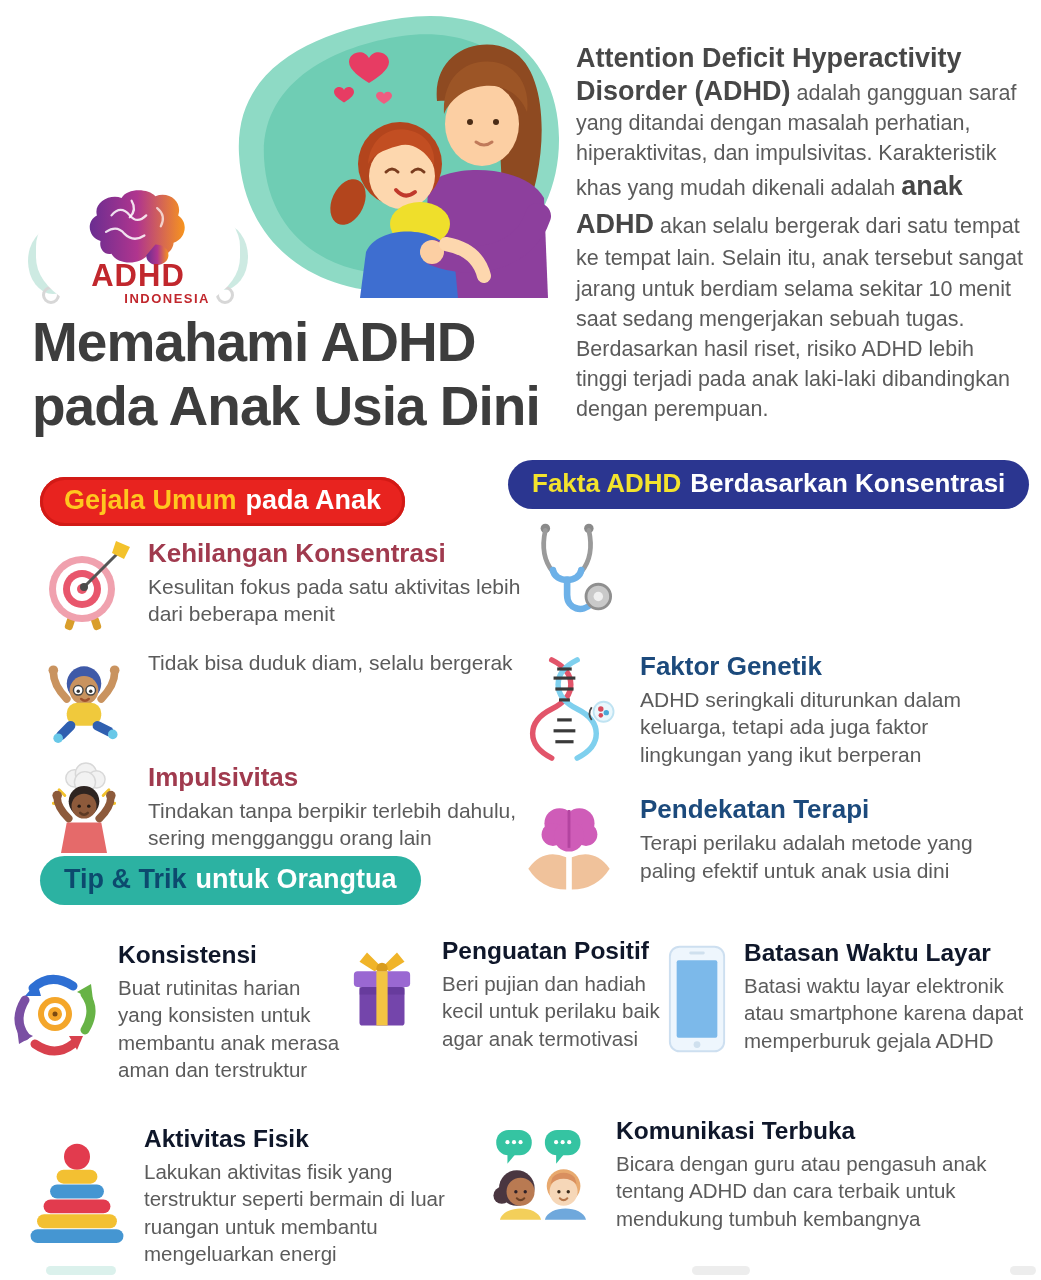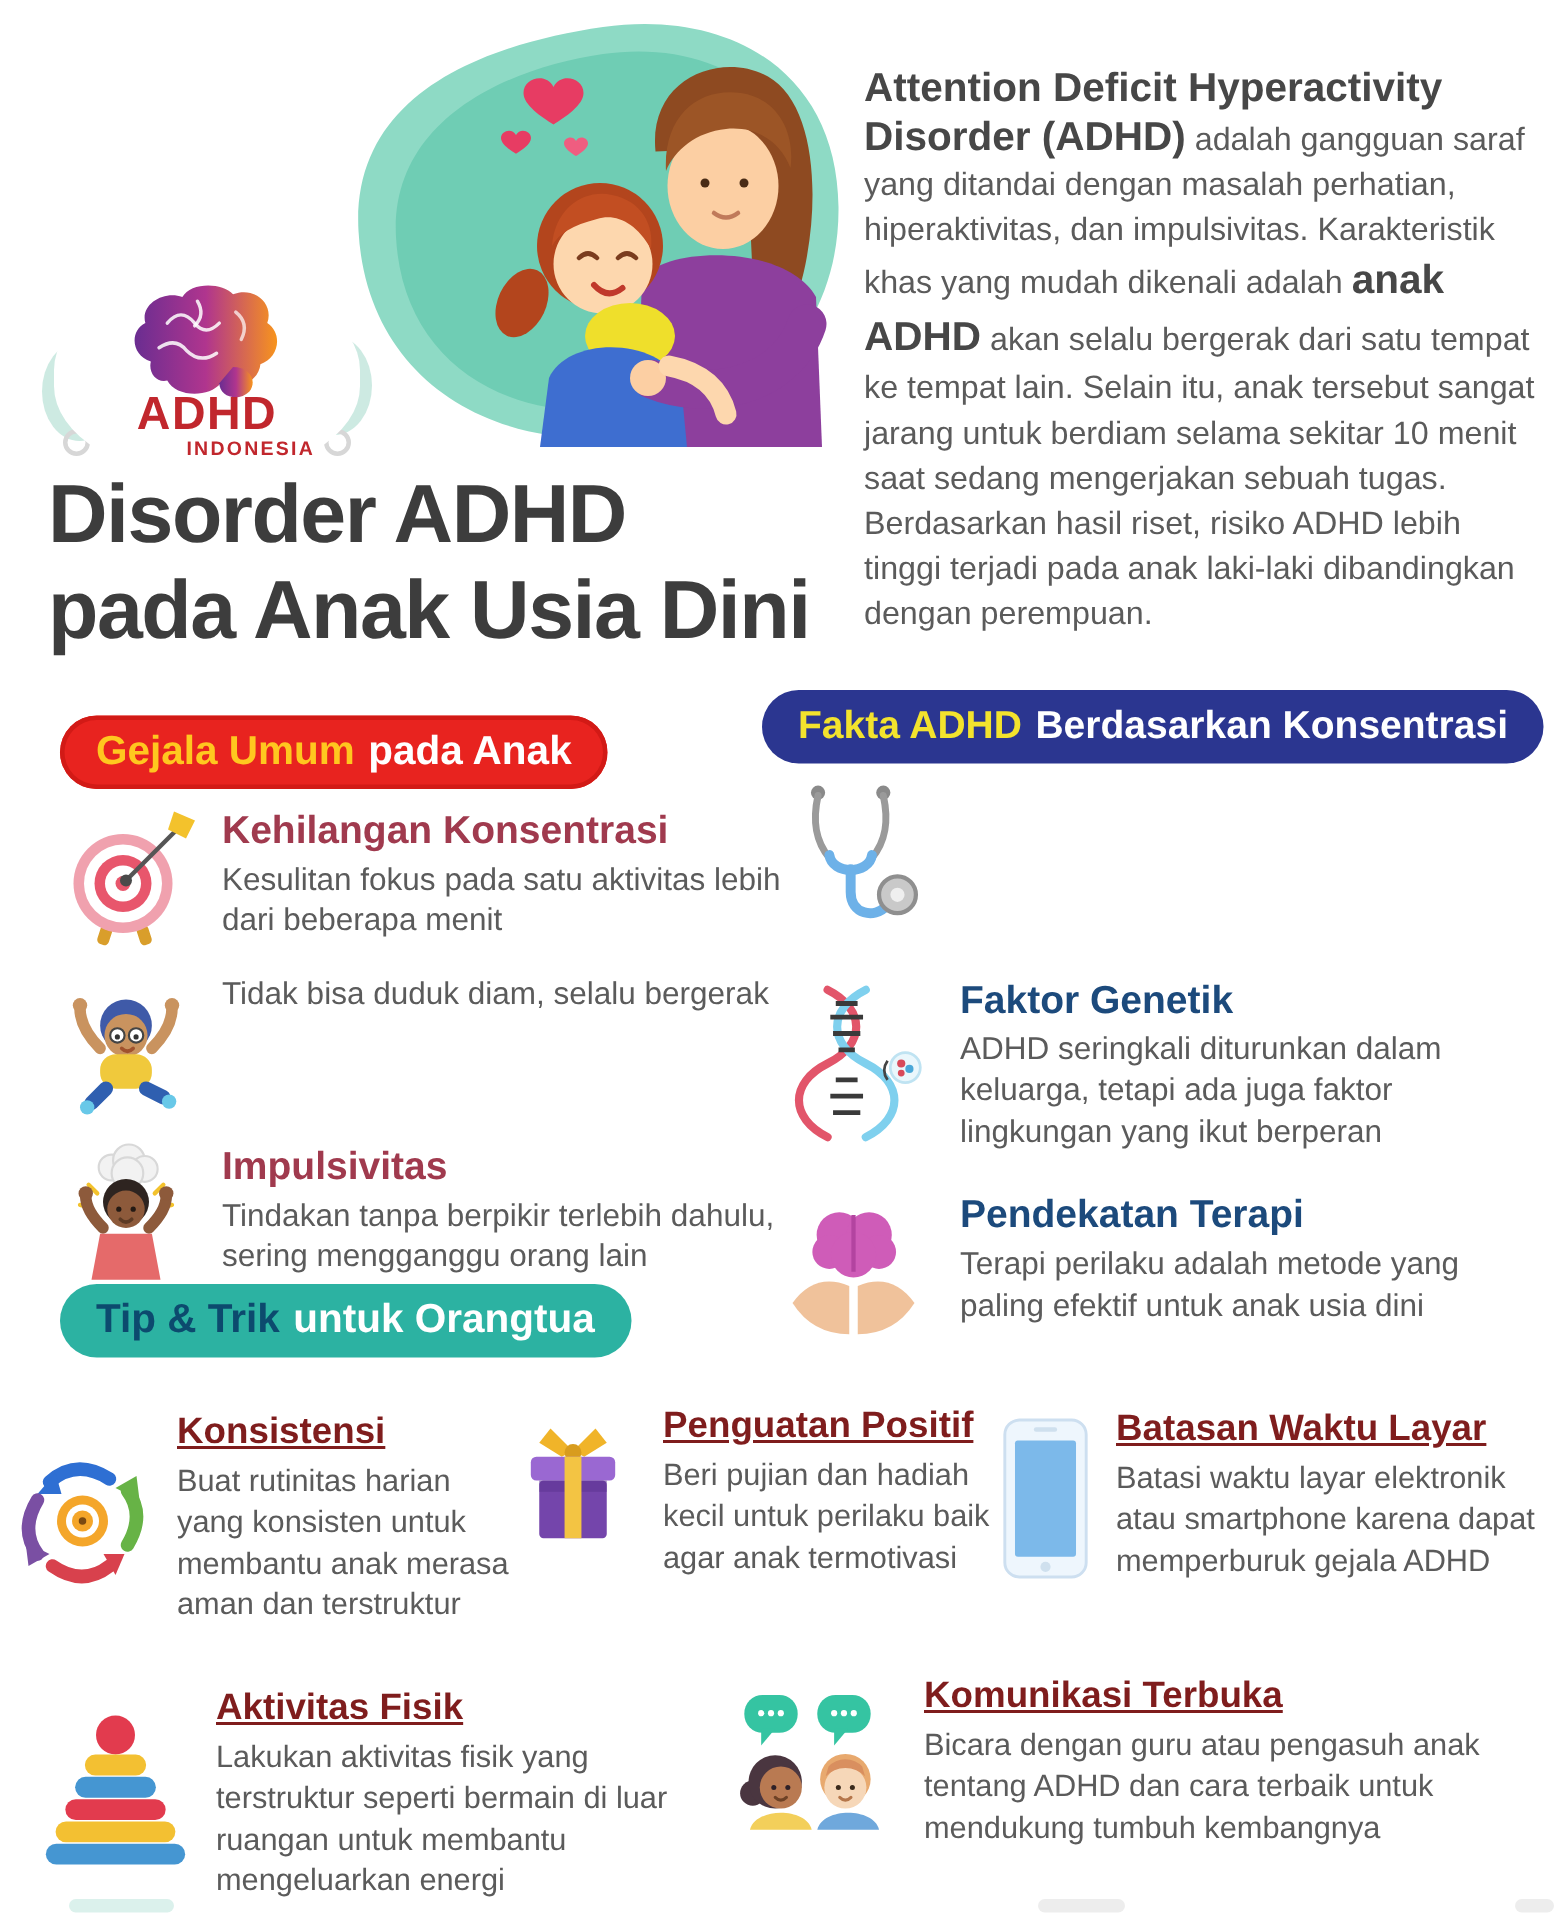--- a/index.html
+++ b/index.html
@@ -48,21 +48,21 @@
   .items-gejala{left:36px;top:537px;width:496px;gap:16px;}
   .items-fakta{left:514px;top:516px;width:520px;gap:24px;}
   .row{display:flex;gap:16px;align-items:flex-start;}
   .icon-box{flex:none;display:flex;justify-content:center;}
   .items-gejala .icon-box{width:96px;}
   .items-fakta .icon-box{width:110px;}
   .row-text{flex:1;}
   .sec-heading{font-size:26px;font-weight:bold;line-height:1.25;margin-bottom:3px;}
   .g-head{color:#a03a4e;}
   .f-head{color:#1c4a7c;}
-  .t-head{color:#7f1d1d;text-decoration:underline;}
+  .t-head{color:#0f172a;}
   .sec-body{font-size:21px;color:#5b5b5b;line-height:1.33;}
 
   
   .tip{position:absolute;display:flex;gap:14px;align-items:flex-start;}
   .tip .sec-heading{font-size:24.5px;}
   .tip .sec-body{font-size:20.5px;line-height:1.34;}
   .tip-1{left:6px;top:940px;width:334px;}
   .tip-1 .icon-box{width:98px;margin-top:26px;}
   .tip-2{left:336px;top:936px;width:330px;}
   .tip-2 .icon-box{width:92px;margin-top:6px;}
@@ -136,21 +136,21 @@
       <path d="M134 246 C146 218 208 218 222 250 L226 292 L128 292 Z" fill="#3e6ed0"></path>
       <path d="M306 210 C292 252 240 262 203 247" stroke="#8d3f9d" stroke-width="26" stroke-linecap="round" fill="none"></path>
       <circle cx="200" cy="246" r="12" fill="#fccfa3"></circle>
       <path d="M214 238 C236 242 248 254 252 270" stroke="#fdd7ae" stroke-width="14" fill="none" stroke-linecap="round"></path>
     </svg>
   </div>
 
   <p class="intro"><strong class="intro-head">Attention Deficit Hyperactivity Disorder (ADHD)</strong><span> adalah gangguan saraf yang ditandai dengan masalah perhatian, hiperaktivitas, dan impulsivitas. Karakteristik khas yang mudah dikenali adalah </span><strong class="intro-emph">anak ADHD</strong><span> akan selalu bergerak dari satu tempat ke tempat lain. Selain itu, anak tersebut sangat jarang untuk berdiam selama sekitar 10 menit saat sedang mengerjakan sebuah tugas. Berdasarkan hasil riset, risiko ADHD lebih tinggi terjadi pada anak laki-laki dibandingkan dengan perempuan.</span></p>
 
   <div class="main-title">
-    <div>Disorder ADHD</div>
+    <div>Memahami ADHD</div>
     <div>pada Anak Usia Dini</div>
   </div>
 
   <div class="badge badge-gejala">
     <span class="hl">Gejala Umum</span><span>pada Anak</span>
   </div>
 
   <div class="items items-gejala">
 
     <div class="row">

